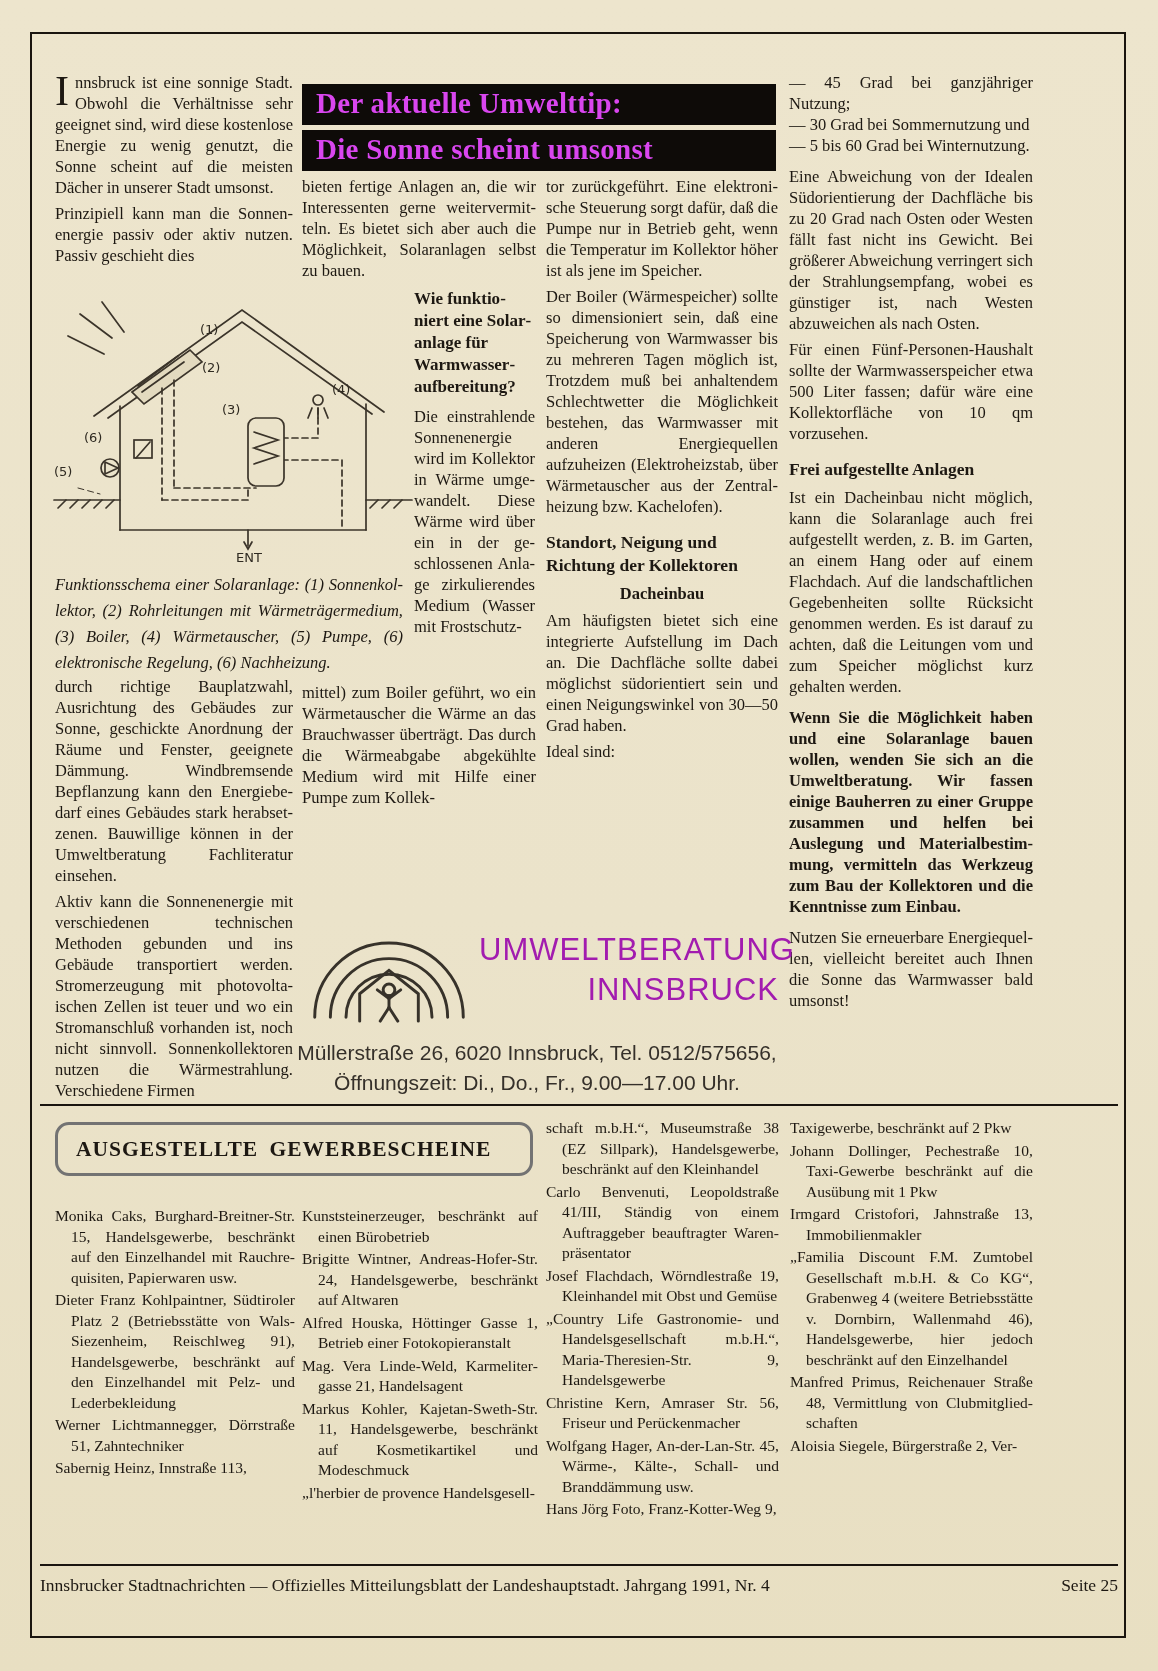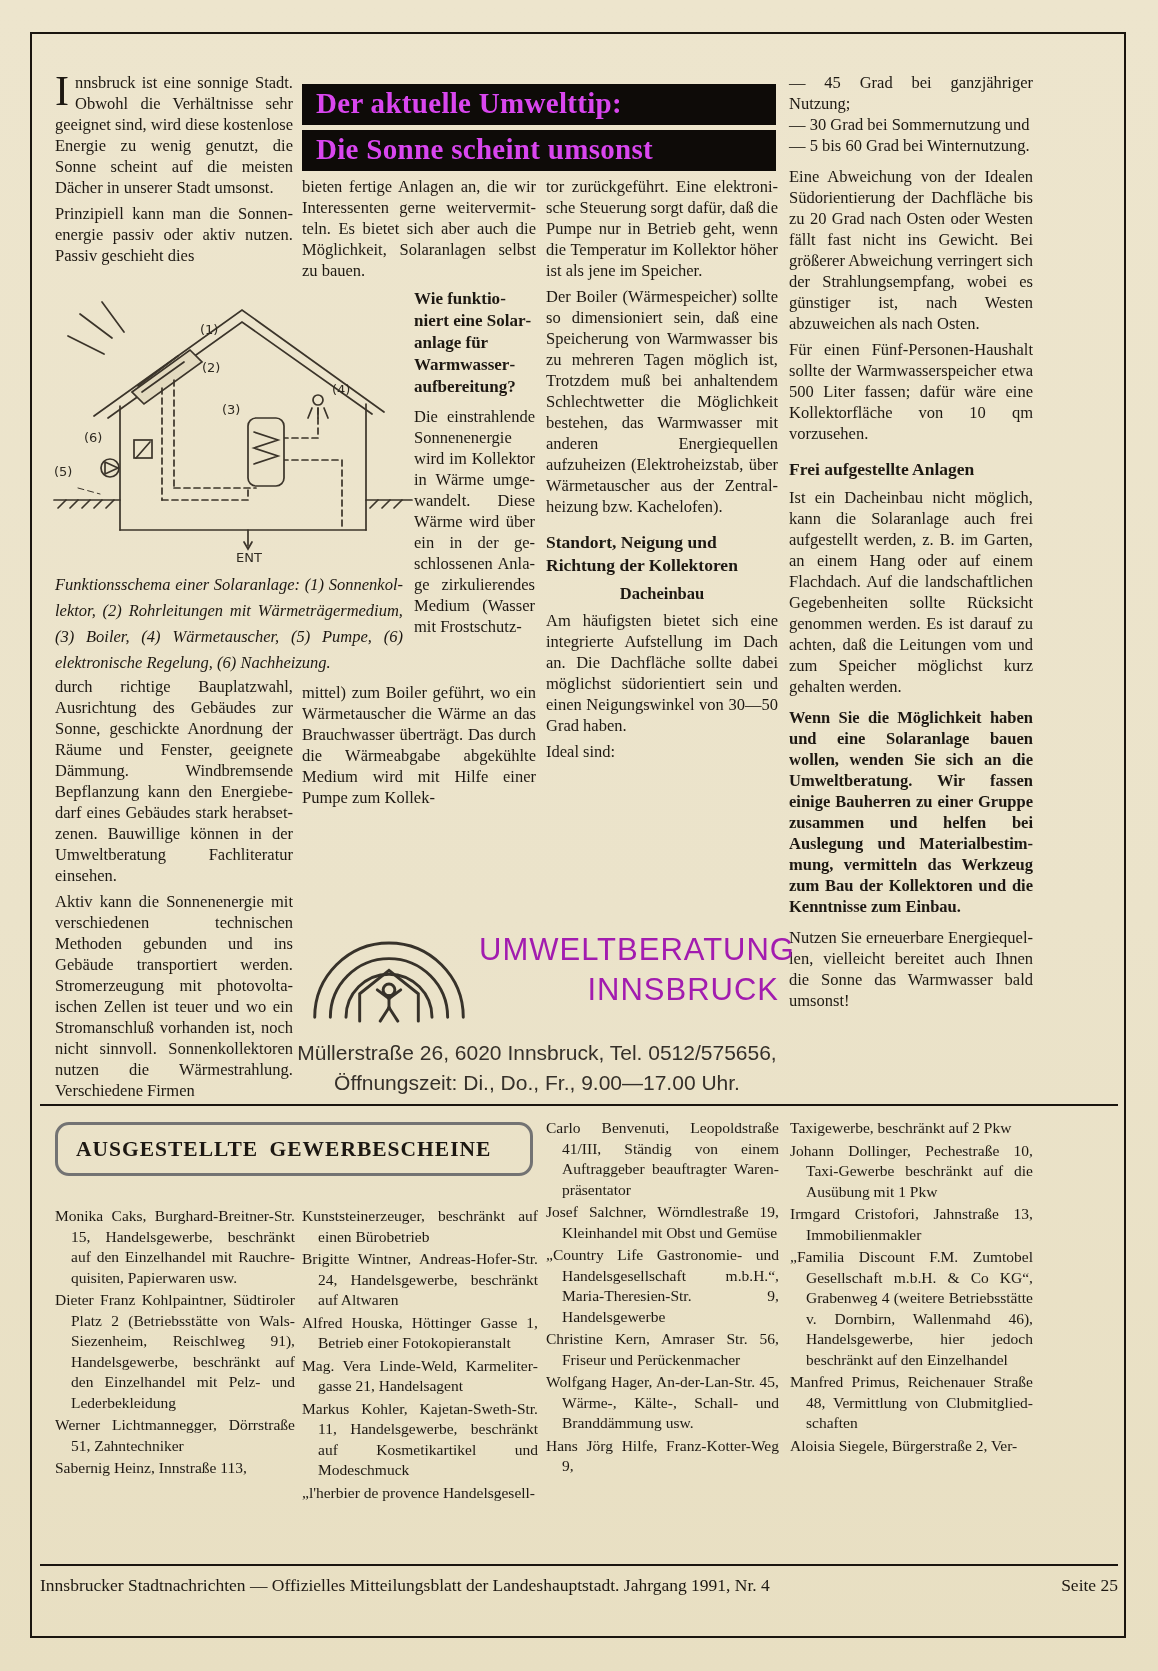--- a/index.html
+++ b/index.html
@@ -229,26 +229,27 @@
 <section class="abs" style="left:302px; top:1206px; width:236px;">
   <p class="gentry">Kunst­stein­er­zeu­ger, beschränkt auf einen Bürobetrieb</p>
   <p class="gentry">Brigitte Wintner, Andreas-Hofer-Str. 24, Handelsgewerbe, beschränkt auf Altwaren</p>
   <p class="gentry">Alfred Houska, Höttinger Gasse 1, Betrieb einer Foto­ko­pier­an­stalt</p>
   <p class="gentry">Mag. Vera Linde-Weld, Karmeliter­gas­se 21, Handelsagent</p>
   <p class="gentry">Markus Kohler, Kajetan-Sweth-Str. 11, Handelsgewerbe, beschränkt auf Kosmetikartikel und Modeschmuck</p>
   <p class="gentry">„l'herbier de provence Handelsgesell-</p>
 </section>
 
 <section class="abs" style="left:546px; top:1118px; width:233px;">
+  <p class="gentry">schaft m.b.H.“, Museumstraße 38 (EZ Sillpark), Handelsgewerbe, beschränkt auf den Kleinhandel</p>
   <p class="gentry">Carlo Benvenuti, Leopoldstraße 41/III, Ständig von einem Auftraggeber beauftragter Waren­prä­sen­ta­tor</p>
-  <p class="gentry">Josef Salchner, Wörndlestraße 19, Kleinhandel mit Obst und Gemüse</p>
+  <p class="gentry">Josef Flachdach, Wörndlestraße 19, Kleinhandel mit Obst und Gemüse</p>
   <p class="gentry">„Country Life Gastronomie- und Handels­ge­sell­schaft m.b.H.“, Maria-Theresien-Str. 9, Handelsgewerbe</p>
   <p class="gentry">Christine Kern, Amraser Str. 56, Friseur und Perückenmacher</p>
   <p class="gentry">Wolfgang Hager, An-der-Lan-Str. 45, Wärme-, Kälte-, Schall- und Brand­däm­mung usw.</p>
-  <p class="gentry">Hans Jörg Hilfe, Franz-Kotter-Weg 9,</p>
+  <p class="gentry">Hans Jörg Foto, Franz-Kotter-Weg 9,</p>
 </section>
 
 <section class="abs" style="left:790px; top:1118px; width:243px;">
   <p class="gentry">Taxigewerbe, beschränkt auf 2 Pkw</p>
   <p class="gentry">Johann Dollinger, Pechestraße 10, Taxi-Gewerbe beschränkt auf die Ausübung mit 1 Pkw</p>
   <p class="gentry">Irmgard Cristofori, Jahnstraße 13, Immobilienmakler</p>
   <p class="gentry">„Familia Discount F.M. Zumtobel Gesellschaft m.b.H. &amp; Co KG“, Grabenweg 4 (weitere Betriebs­stät­te v. Dornbirn, Wallenmahd 46), Handelsgewerbe, hier jedoch beschränkt auf den Einzelhandel</p>
   <p class="gentry">Manfred Primus, Reichenauer Straße 48, Vermittlung von Club­mit­glied­schaf­ten</p>
   <p class="gentry">Aloisia Siegele, Bürgerstraße 2, Ver-</p>
 </section>

